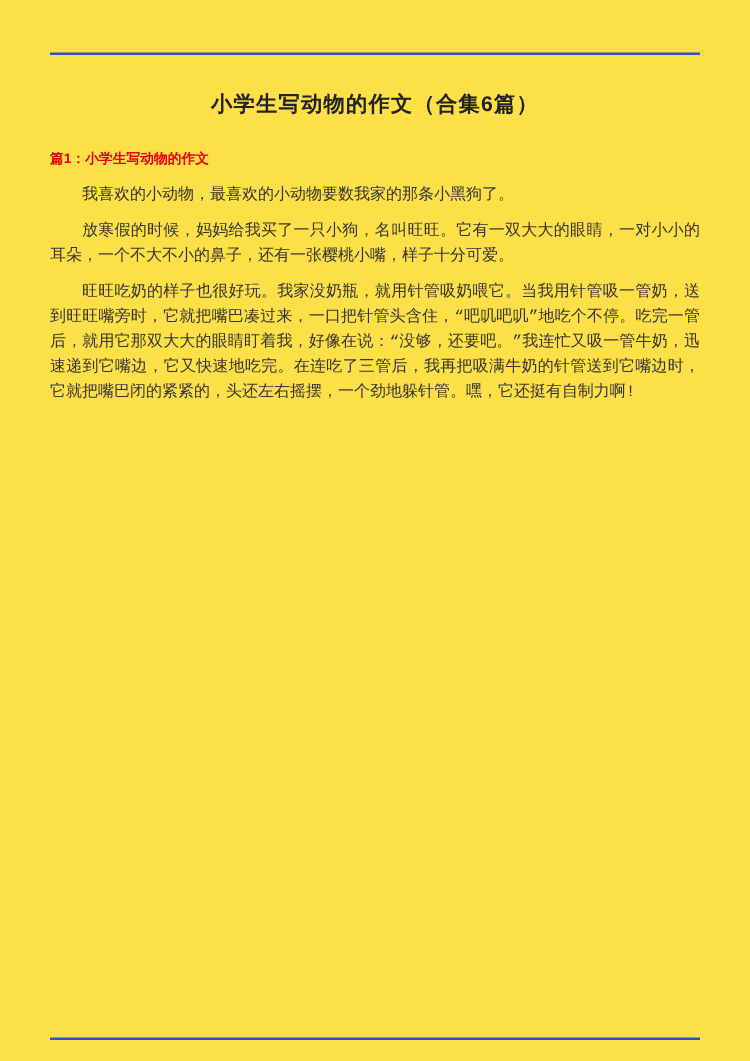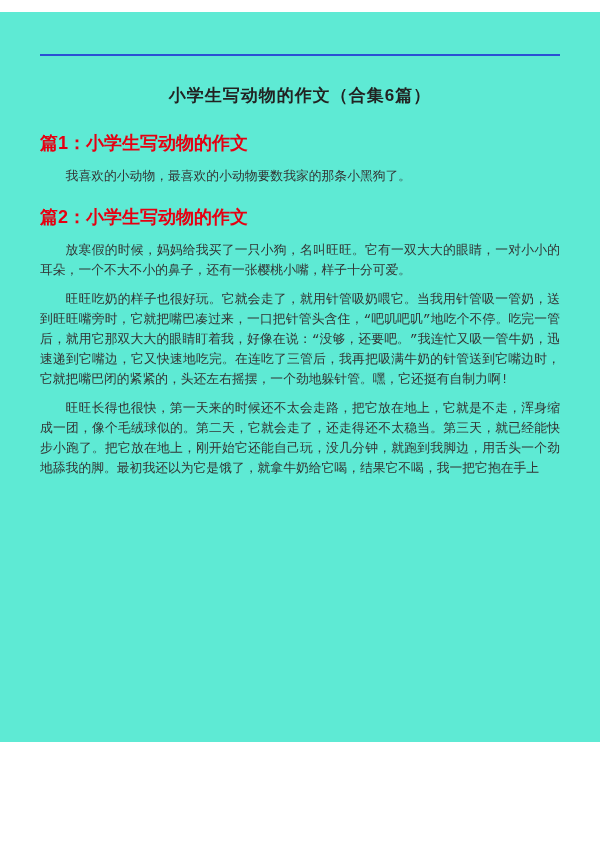--- a/index.html
+++ b/index.html
@@ -4,23 +4,23 @@
 <style>
   html, body {
     margin: 0;
     padding: 0;
     background: #ffffff;
     font-family: "Liberation Sans", "DejaVu Sans", sans-serif;
   }
   .page {
     position: relative;
     width: 600px;
-    height: 730px;
-    margin: 12px auto;
-    background: #5eead4;
+    height: 849px;
+    margin: 0 auto;
+    background: #fde047;
     overflow: hidden;
     box-sizing: border-box;
   }
   .rule {
     position: absolute;
     left: 40px;
     right: 40px;
     height: 2px;
     background: #2b50d4;
   }
@@ -37,21 +37,21 @@
   .doc-title {
     margin: 10px 0 24px 0;
     text-align: center;
     font-size: 17px;
     font-weight: bold;
     color: #222222;
     letter-spacing: 1px;
   }
   .section-heading {
     margin: 18px 0 12px 0;
-    font-size: 18px;
+    font-size: 11px;
     font-weight: bold;
     color: #e60012;
   }
   .para {
     margin: 9px 0;
     font-size: 12.8px;
     line-height: 20px;
     color: #333333;
     text-indent: 2em;
     text-align: justify;
@@ -67,21 +67,19 @@
 
   <div class="content">
     <h1 class="doc-title">小学生写动物的作文（合集6篇）</h1>
 
     <section>
       <h2 class="section-heading">篇1：小学生写动物的作文</h2>
       <p class="para">我喜欢的小动物，最喜欢的小动物要数我家的那条小黑狗了。</p>
     </section>
 
     <section>
-      <h2 class="section-heading">篇2：小学生写动物的作文</h2>
       <p class="para">放寒假的时候，妈妈给我买了一只小狗，名叫旺旺。它有一双大大的眼睛，一对小小的耳朵，一个不大不小的鼻子，还有一张樱桃小嘴，样子十分可爱。</p>
-      <p class="para">旺旺吃奶的样子也很好玩。它就会走了，就用针管吸奶喂它。当我用针管吸一管奶，送到旺旺嘴旁时，它就把嘴巴凑过来，一口把针管头含住，“吧叽吧叽”地吃个不停。吃完一管后，就用它那双大大的眼睛盯着我，好像在说：“没够，还要吧。”我连忙又吸一管牛奶，迅速递到它嘴边，它又快速地吃完。在连吃了三管后，我再把吸满牛奶的针管送到它嘴边时，它就把嘴巴闭的紧紧的，头还左右摇摆，一个劲地躲针管。嘿，它还挺有自制力啊!</p>
-      <p class="para">旺旺长得也很快，第一天来的时候还不太会走路，把它放在地上，它就是不走，浑身缩成一团，像个毛绒球似的。第二天，它就会走了，还走得还不太稳当。第三天，就已经能快步小跑了。把它放在地上，刚开始它还能自己玩，没几分钟，就跑到我脚边，用舌头一个劲地舔我的脚。最初我还以为它是饿了，就拿牛奶给它喝，结果它不喝，我一把它抱在手上</p>
+      <p class="para">旺旺吃奶的样子也很好玩。我家没奶瓶，就用针管吸奶喂它。当我用针管吸一管奶，送到旺旺嘴旁时，它就把嘴巴凑过来，一口把针管头含住，“吧叽吧叽”地吃个不停。吃完一管后，就用它那双大大的眼睛盯着我，好像在说：“没够，还要吧。”我连忙又吸一管牛奶，迅速递到它嘴边，它又快速地吃完。在连吃了三管后，我再把吸满牛奶的针管送到它嘴边时，它就把嘴巴闭的紧紧的，头还左右摇摆，一个劲地躲针管。嘿，它还挺有自制力啊!</p>
     </section>
   </div>
 
   <div class="rule bottom"></div>
 </div>
 
 </body></html>

